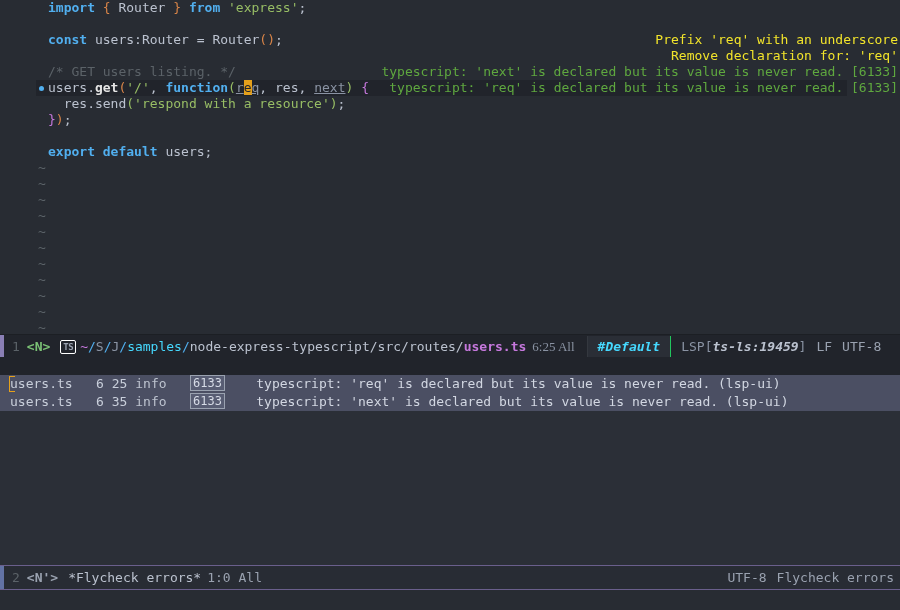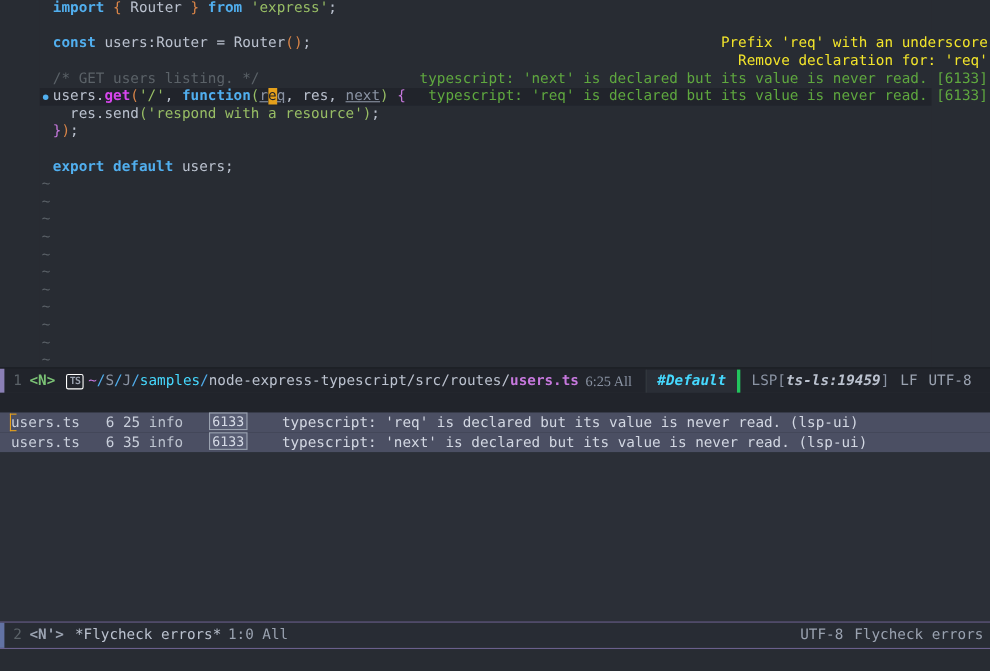--- a/index.html
+++ b/index.html
@@ -38,21 +38,21 @@
   }
   .tilde {
     color: #5b6268;
     padding-left: 2px;
   }
 
   
   .kw      { color: #51afef; font-weight: bold; }
   .plain   { color: #bbc2cf; }
   .str     { color: #98be65; }
-  .fn      { color: #d946ef; font-weight: bold; }
+  .fn      { color: #e5e5e5; font-weight: bold; }
   .comment { color: #5B6268; }
   .punc    { color: #bbc2cf; }
   .paren1  { color: #da8548; }
   .paren3  { color: #c678dd; }
   .br-grn  { color: #98be65; }
   .unused  { color: #8a93a3; text-decoration: underline; }
   .cursor  { background: #e5a01b; color: #21242b; }
 
   
   .overlay {
@@ -87,21 +87,21 @@
   .p-tilde { color: #c678dd; }
   .p-sep   { color: #51afef; }
   .p-dim   { color: #8a93a3; }
   .p-dir   { color: #46D9FF; }
   .p-mid   { color: #bbc2cf; }
   .p-file  { color: #c678dd; font-weight: bold; }
   .ml-pos  { color: #8a93a3; padding-left: 6px; font-family: Liberation Serif, serif; }
   .ml-seg-default {
     color: #46D9FF; font-style: italic; font-weight: bold;
     background: #2a2e36; padding: 3px 10px; margin-left: 12px;
-    border-left: 1px solid #34383f; border-right: 3px solid #22c55e;
+    border-left: 1px solid #34383f; border-right: 1px solid #22c55e;
   }
   .ml-lsp { color: #8a93a3; padding-left: 10px; }
   .ml-lsp b { color: #bbc2cf; font-style: italic; }
   .ml-enc { color: #9aa2b0; padding-left: 10px; }
 
   
   .flycheck {
     position: absolute; left: 0; top: 357px; width: 900px; height: 208px;
     background: #2b2f37; overflow: hidden;
   }

